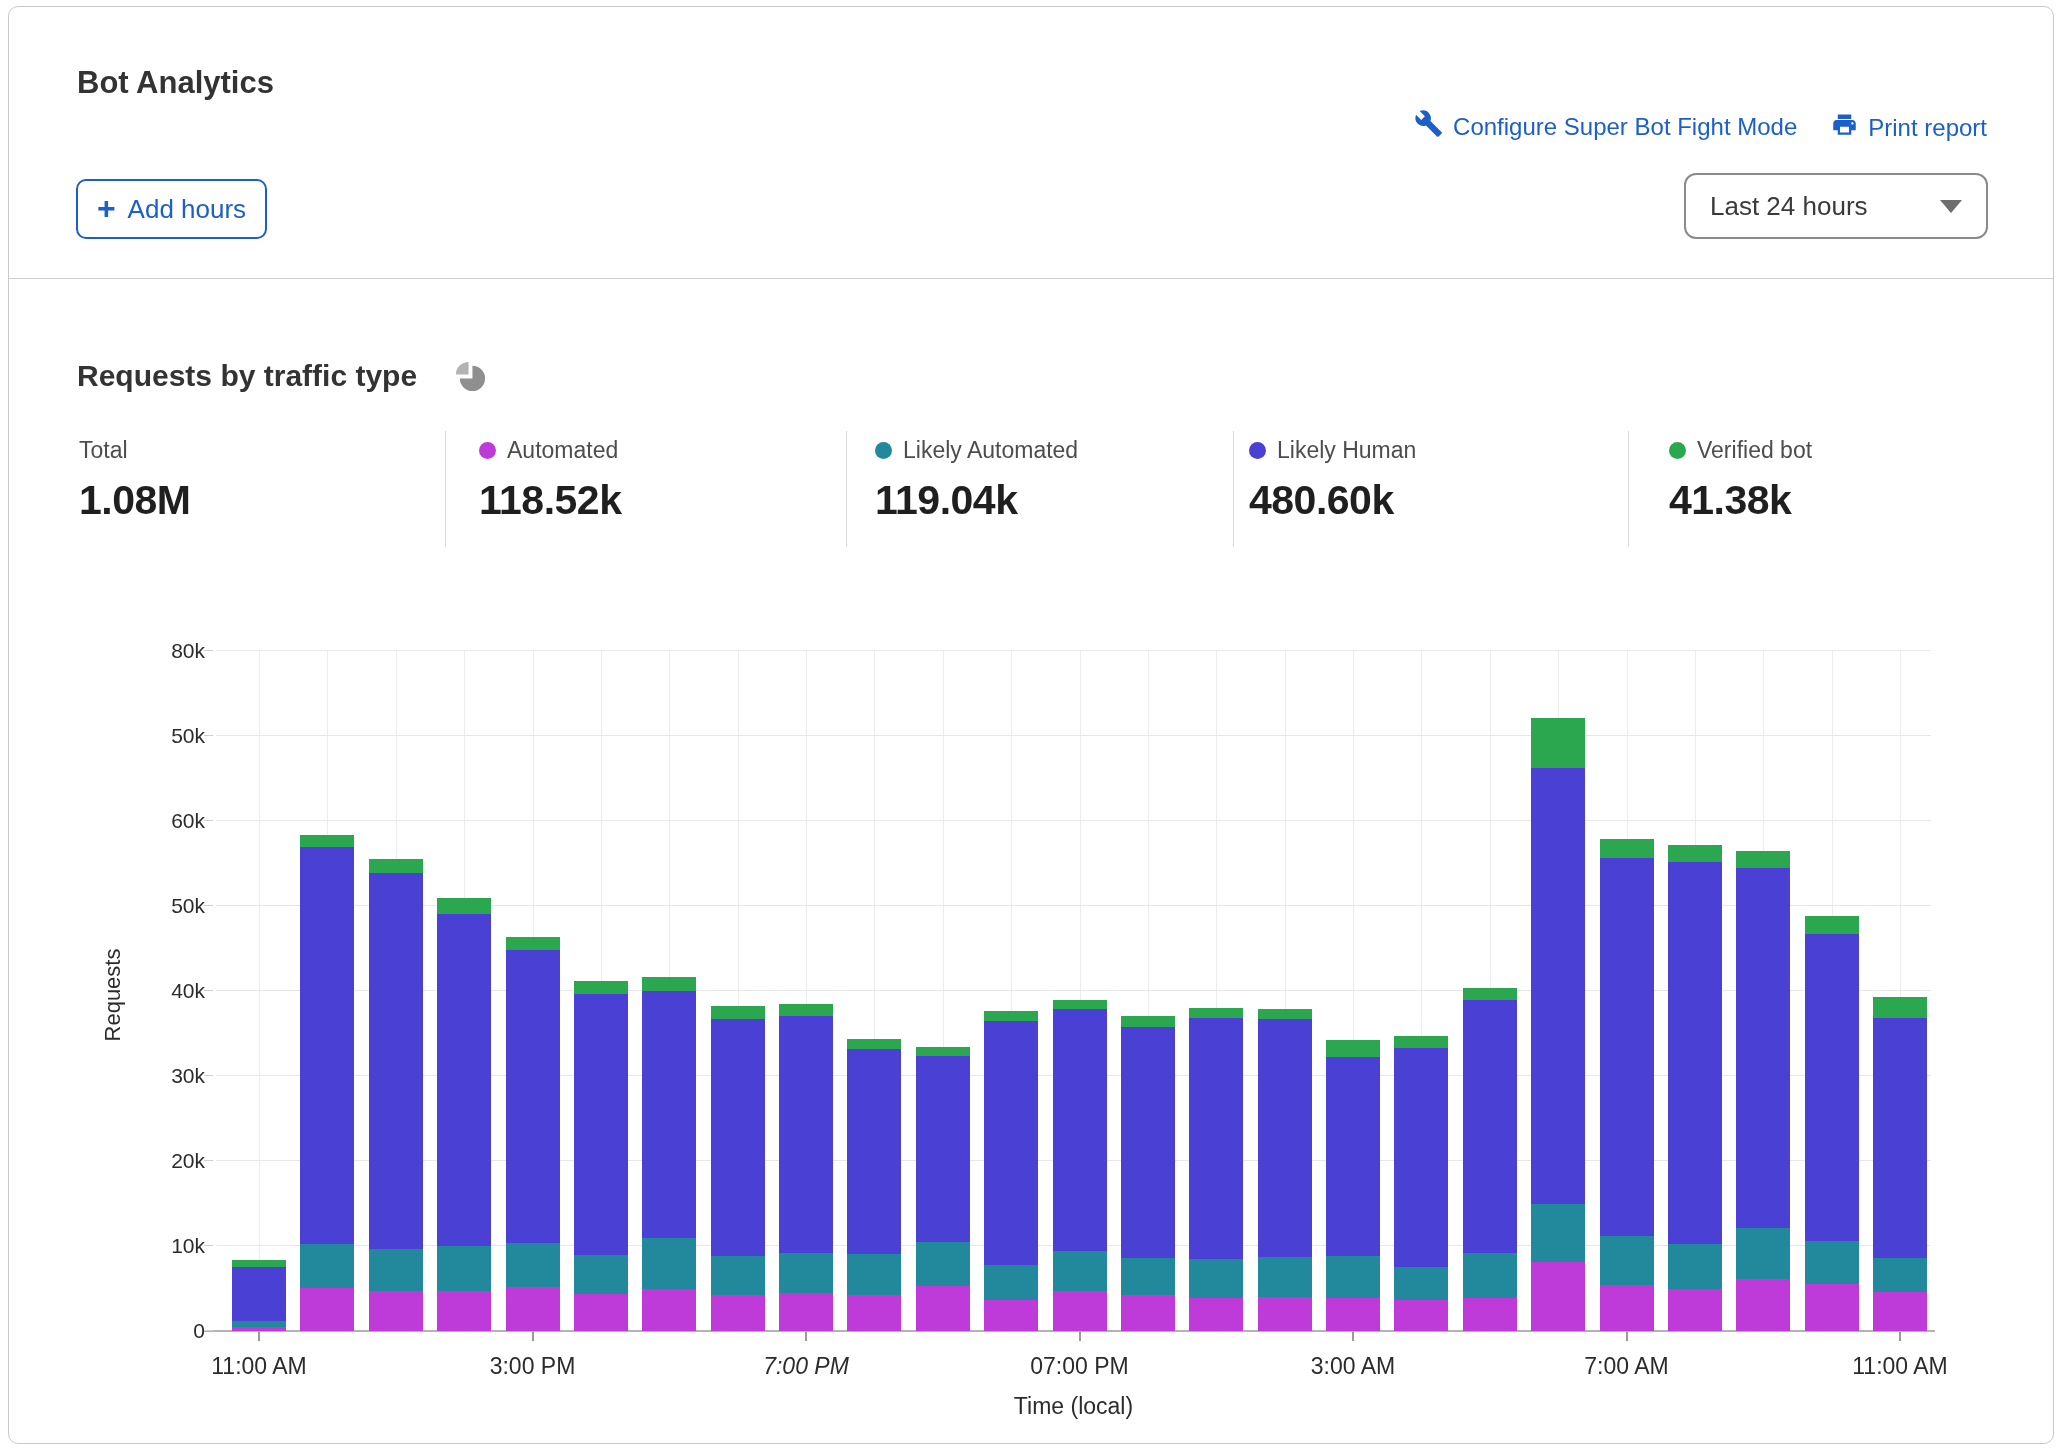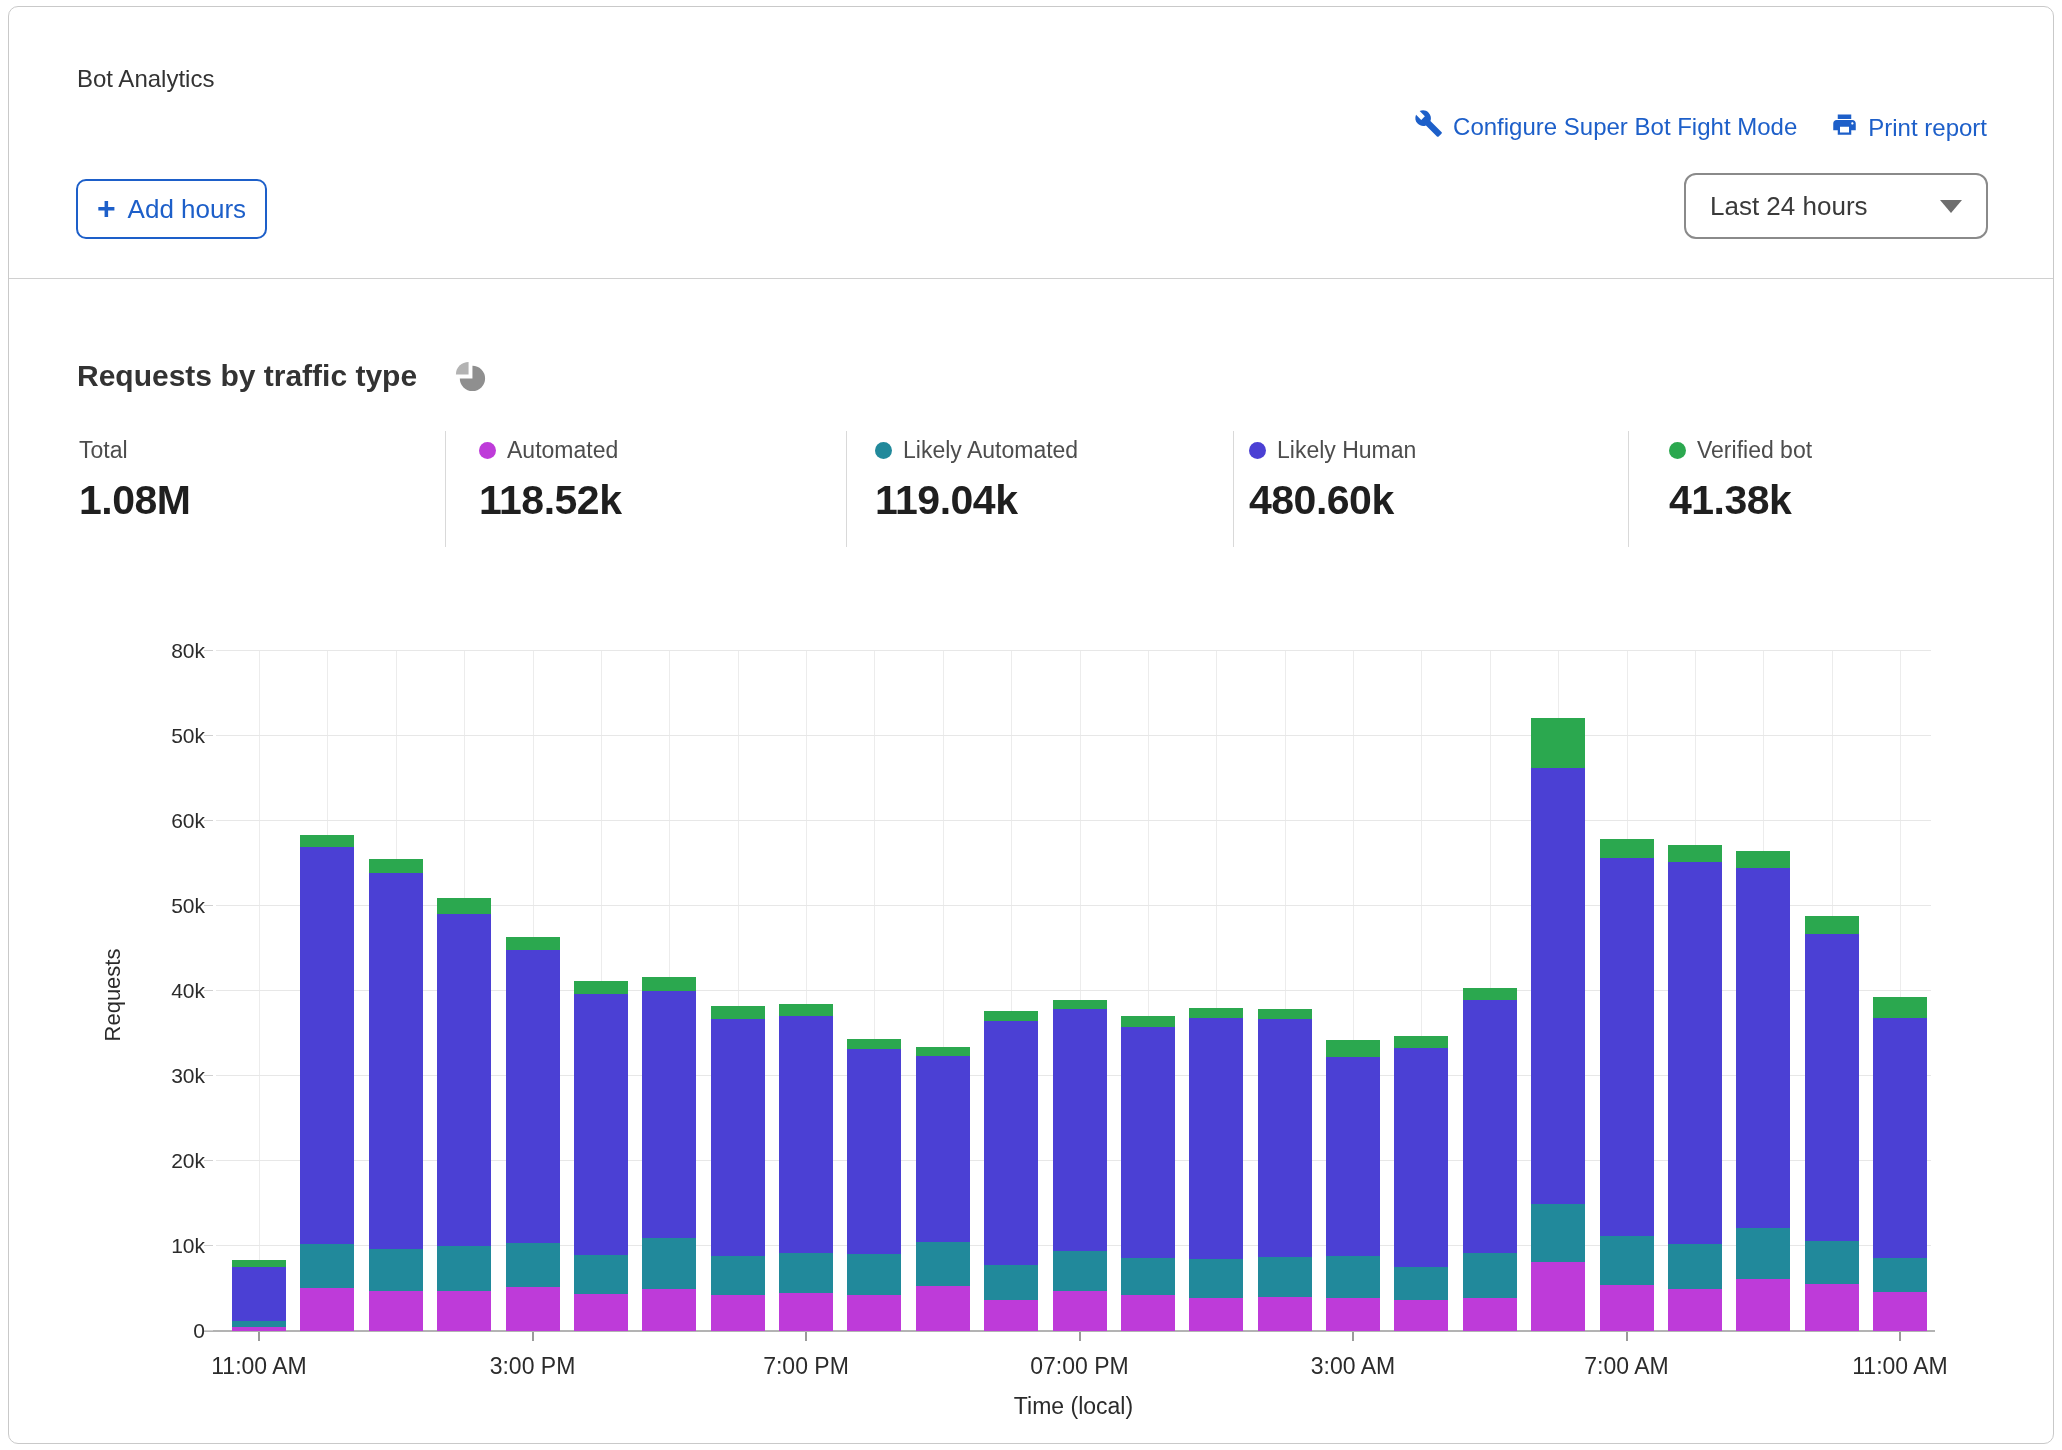--- a/index.html
+++ b/index.html
@@ -2,21 +2,21 @@
 <html><head>
 <meta charset="utf-8">
 <style>
   * { margin:0; padding:0; box-sizing:border-box; }
   html,body { width:2062px; height:1450px; background:#fff; font-family:"Liberation Sans", sans-serif; }
   .stage { position:absolute; left:0; top:0; width:2062px; height:1450px; background:#fff; }
   .card { position:absolute; left:8px; top:6px; width:2046px; height:1438px; background:#fff;
           border:1px solid #c9c9c9; border-radius:10px; }
 
   
-  .page-title { position:absolute; left:68px; top:58px; font-size:24px; font-weight:400; color:#333; letter-spacing:0; }
+  .page-title { position:absolute; left:68px; top:58px; font-size:31px; font-weight:700; color:#333; letter-spacing:0; }
   .header-links { position:absolute; right:66px; top:66px; display:flex; gap:34px; align-items:flex-end;margin-top:36px; }
   .hlink { display:flex; align-items:center; gap:10px; color:#1D5FC9; font-size:24px; cursor:pointer; }
   .hlink svg { flex:0 0 auto; }
   .add-filter-btn { position:absolute; left:67px; top:172px; width:191px; height:60px;
           border:2px solid #1D5FC9; border-radius:10px; background:#fff; color:#1D5FC9;
           display:flex; align-items:center; justify-content:center; gap:12px; font-size:26px; cursor:pointer; }
   .add-filter-btn .plus { font-size:32px; font-weight:600; line-height:1; margin-top:-3px; }
   .time-range { position:absolute; left:1675px; top:166px; width:304px; height:66px;
           border:2px solid #8a8a8a; border-radius:12px; background:#fff; color:#3a3a3a;
           display:flex; align-items:center; font-size:26px; padding:0 24px; cursor:pointer; }
@@ -292,21 +292,21 @@
         <div class="seg" style="left: 1657px; bottom: 73.1px; height: 239.7px; background: rgb(75, 64, 212);"></div>
         <div class="seg" style="left: 1657px; bottom: 312.8px; height: 21.25px; background: rgb(43, 168, 79);"></div>
       </div>
     <div id="xaxis">
       <div class="xlabel">Time (local)</div>
     <div class="xtickmark" style="left: 42px;"></div>
         <div class="xtick" style="left: -47px;">11:00 AM</div>
         <div class="xtickmark" style="left: 315.5px;"></div>
         <div class="xtick" style="left: 226.5px;">3:00 PM</div>
         <div class="xtickmark" style="left: 589px;"></div>
-        <div class="xtick" style="left: 500px;">7:00 PM</div>
+        <div class="xtick" style="left: 500px; font-style: italic;">7:00 PM</div>
         <div class="xtickmark" style="left: 862.5px;"></div>
         <div class="xtick" style="left: 773.5px;">07:00 PM</div>
         <div class="xtickmark" style="left: 1136px;"></div>
         <div class="xtick" style="left: 1047px;">3:00 AM</div>
         <div class="xtickmark" style="left: 1409.5px;"></div>
         <div class="xtick" style="left: 1320.5px;">7:00 AM</div>
         <div class="xtickmark" style="left: 1683px;"></div>
         <div class="xtick" style="left: 1594px;">11:00 AM</div>
       </div>
 

